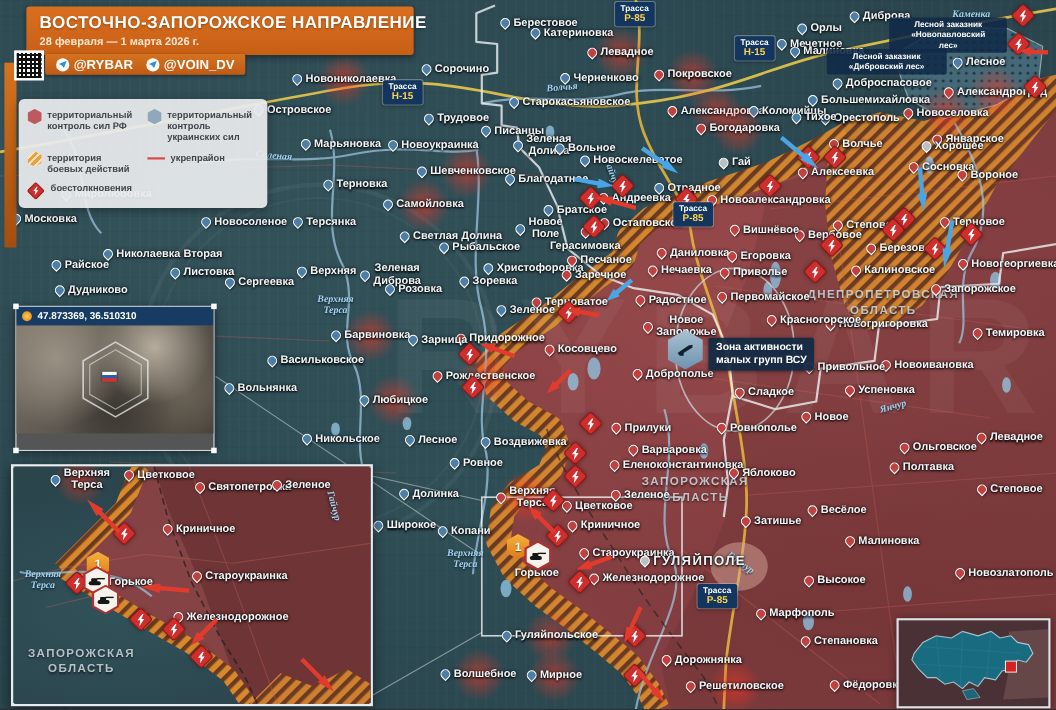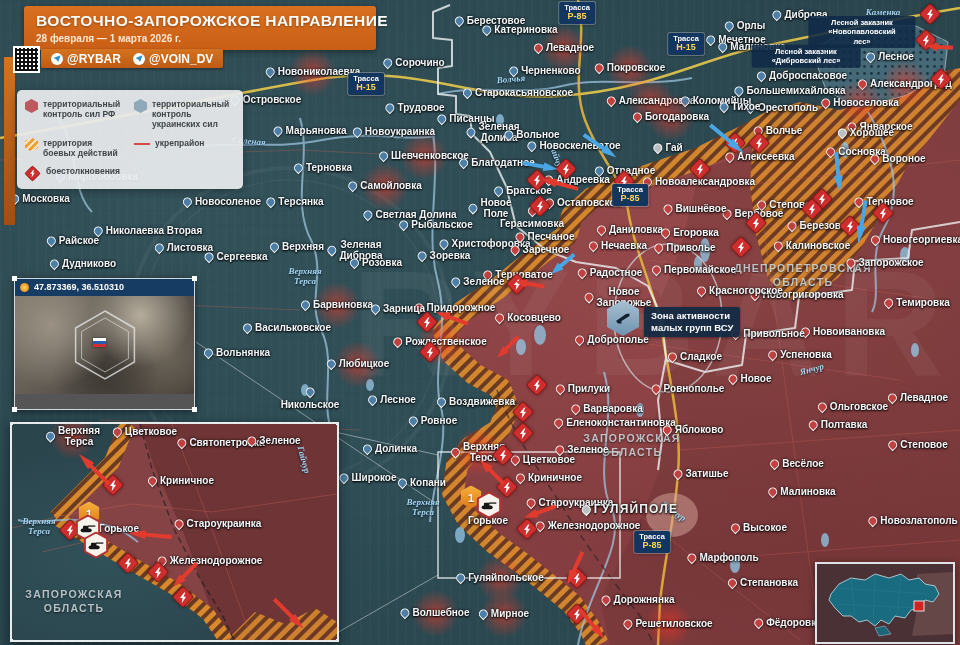--- a/index.html
+++ b/index.html
@@ -622,21 +622,21 @@
         <span class="lbl">Зарница</span>
       </div>
       <div class="town t-R" style="left: 440px; top: 342px;">
         <span class="pin"></span>
         <span class="lbl">Рождественское</span>
       </div>
       <div class="town t-U" style="left: 358px; top: 364px;">
         <span class="pin"></span>
         <span class="lbl">Любицкое</span>
       </div>
-      <div class="town t-u" style="left: 310px; top: 399px; flex-direction: column;">
+      <div class="town t-u" style="left: 310px; top: 399px;">
         <span class="pin"></span>
         <span class="lbl">Никольское</span>
       </div>
       <div class="town t-u" style="left: 392px; top: 400px;">
         <span class="pin"></span>
         <span class="lbl">Лесное</span>
       </div>
       <div class="town t-u" style="left: 476px; top: 402px;">
         <span class="pin"></span>
         <span class="lbl">Воздвижевка</span>
@@ -718,21 +718,21 @@
         <span class="lbl">Дорожнянка</span>
       </div>
       <div class="town t-R" style="left: 668px; top: 624px;">
         <span class="pin"></span>
         <span class="lbl">Решетиловское</span>
       </div>
       <div class="town t-r" style="left: 701px; top: 474px;">
         <span class="pin"></span>
         <span class="lbl">Затишье</span>
       </div>
-      <div class="town t-r" style="left: 761px; top: 464px; margin-left: 36px;">
+      <div class="town t-r" style="left: 761px; top: 464px;">
         <span class="pin"></span>
         <span class="lbl">Весёлое</span>
       </div>
       <div class="town t-r" style="left: 802px; top: 492px;">
         <span class="pin"></span>
         <span class="lbl">Малиновка</span>
       </div>
       <div class="town t-r" style="left: 913px; top: 521px; justify-content: center;">
         <span class="pin"></span>
         <span class="lbl">Новозлатополь</span>

